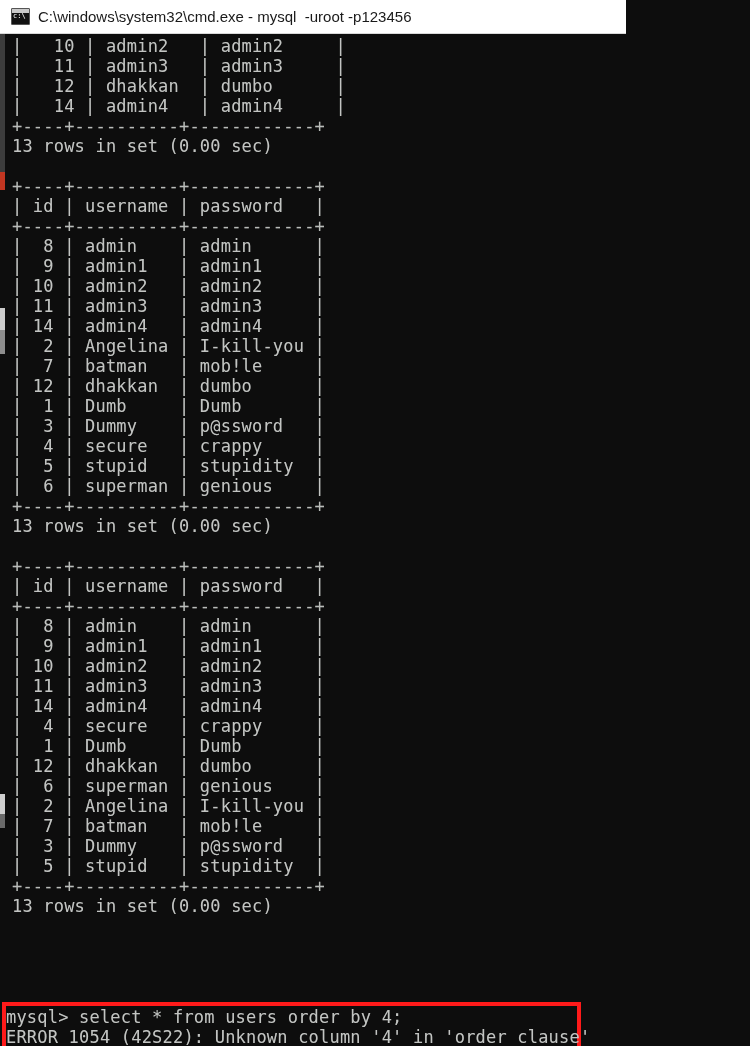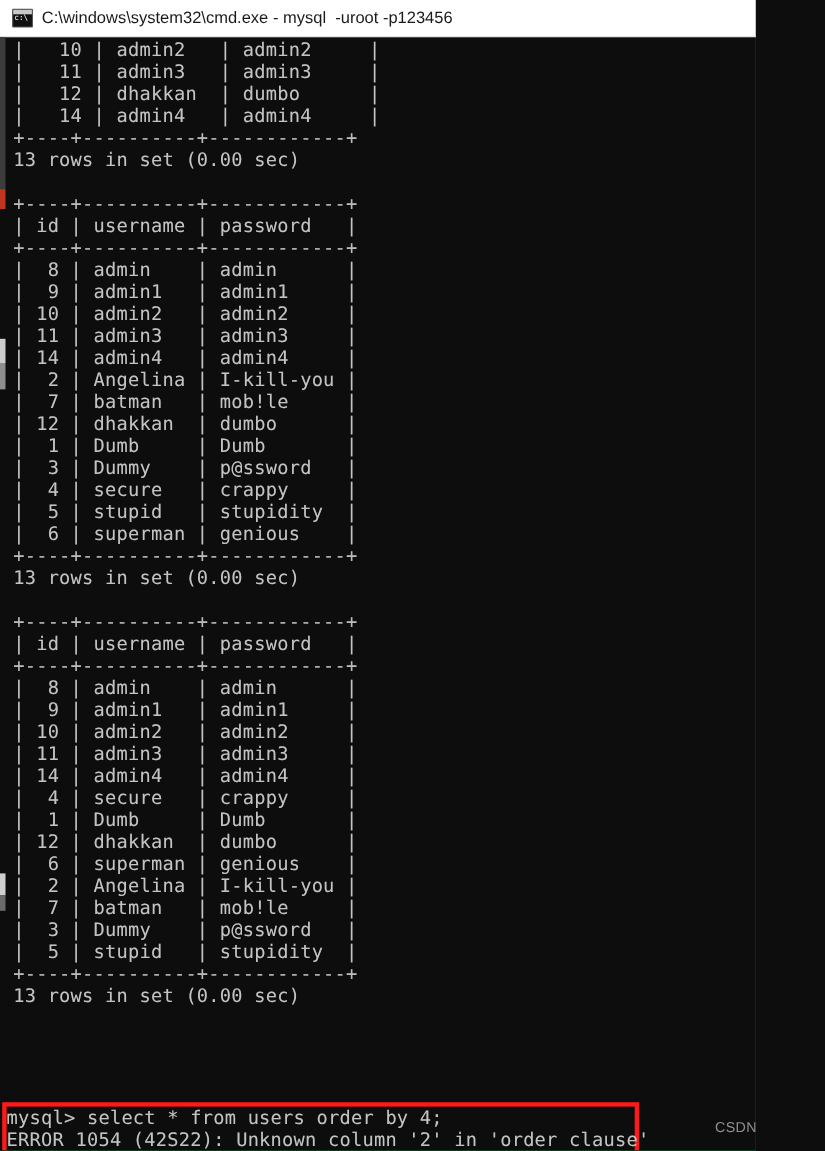--- a/index.html
+++ b/index.html
@@ -2,21 +2,21 @@
 <html><head>
 <meta charset="utf-8">
 <style>
   html,body{margin:0;padding:0;}
   body{
     width:750px;height:1046px;
     background:#0d0d0d;
     font-family:"DejaVu Sans Mono","Liberation Mono",monospace;
     overflow:hidden;
   }
-  #app{position:relative;width:687px;height:1046px;background:#15803d;overflow:hidden;}
+  #app{position:relative;width:626px;height:1046px;background:#b91c1c;overflow:hidden;}
 
   
   .titlebar{
     position:absolute;left:0;top:0;width:750px;height:34px;
     background:#ffffff;
     display:flex;align-items:center;
     border-bottom:1px solid #d8d8d8;
     box-sizing:border-box;
   }
   .tb-icon{
@@ -166,20 +166,20 @@
         <div class="line">|  3 | Dummy    | p@ssword   |</div>
         <div class="line">|  5 | stupid   | stupidity  |</div>
         <div class="line sep">+----+----------+------------+</div>
         <div class="line">13 rows in set (0.00 sec)</div>
         <div class="line"></div>
       </div>
 
     <div class="redbox"></div>
     <div class="redbox-inner">
       <div class="line">mysql&gt; select * from users order by 4;</div>
-      <div class="line">ERROR 1054 (42S22): Unknown column '2' in 'order clause'</div>
+      <div class="line">ERROR 1054 (42S22): Unknown column '4' in 'order clause'</div>
 
     </div>
 
     <div class="watermark">CSDN @君衍.</div>
 
   </div>
 </div>
 
 </body></html>

